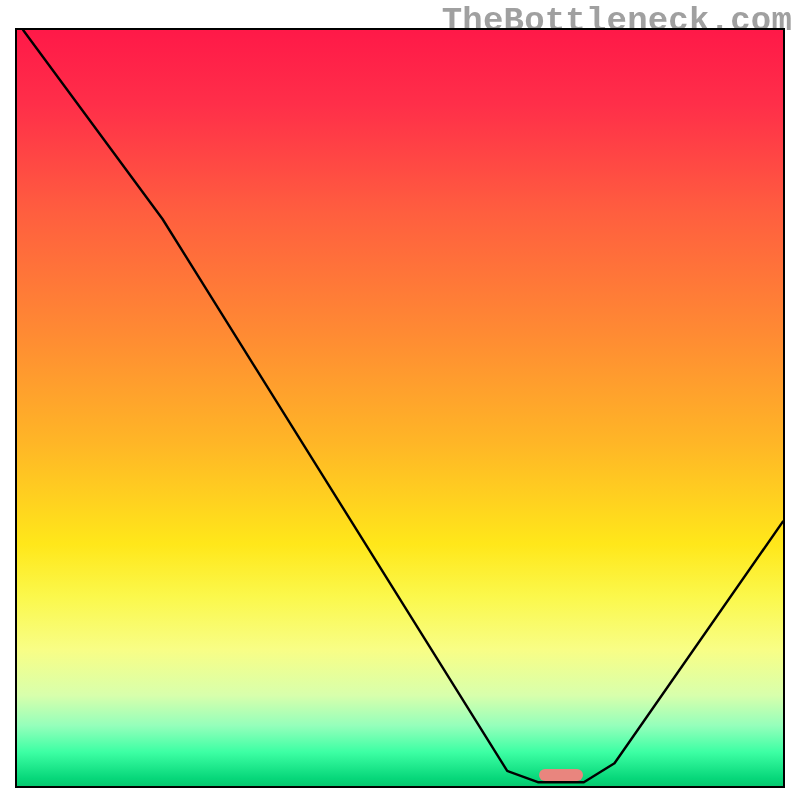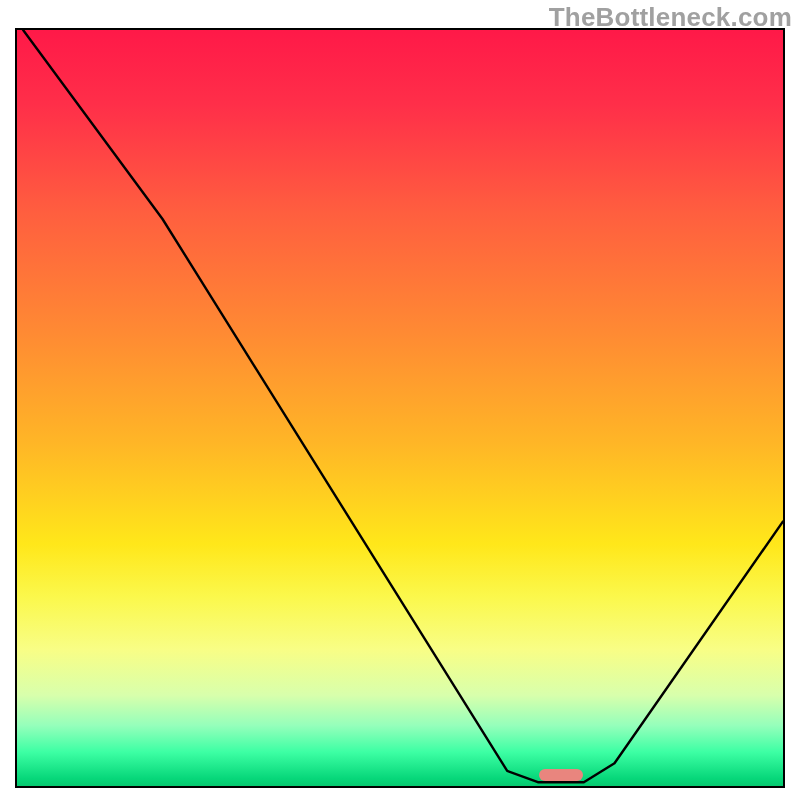--- a/index.html
+++ b/index.html
@@ -12,22 +12,22 @@
   }
   .wrap {
     position: relative;
     width: 800px;
     height: 800px;
   }
   .watermark {
     position: absolute;
     top: 2px;
     right: 8px;
-    font-family: Liberation Sans, sans-serif;
-    font-size: 26px;
+    font-family: Liberation Mono, monospace;
+    font-size: 34px;
     font-weight: 600;
     color: #a0a0a0;
     letter-spacing: 0.2px;
     user-select: none;
     margin-left: 39px;
   }
   .plot {
     position: absolute;
     left: 15px;
     top: 28px;

